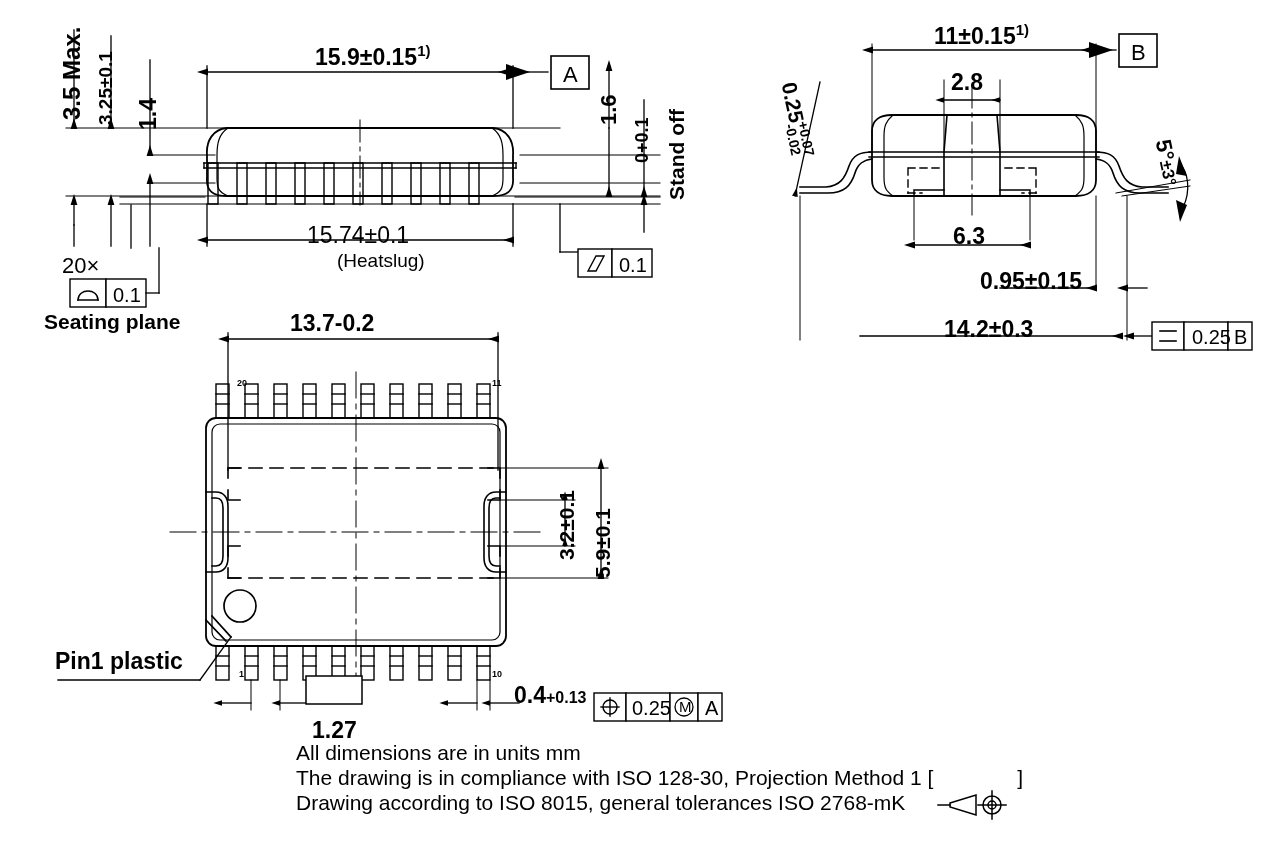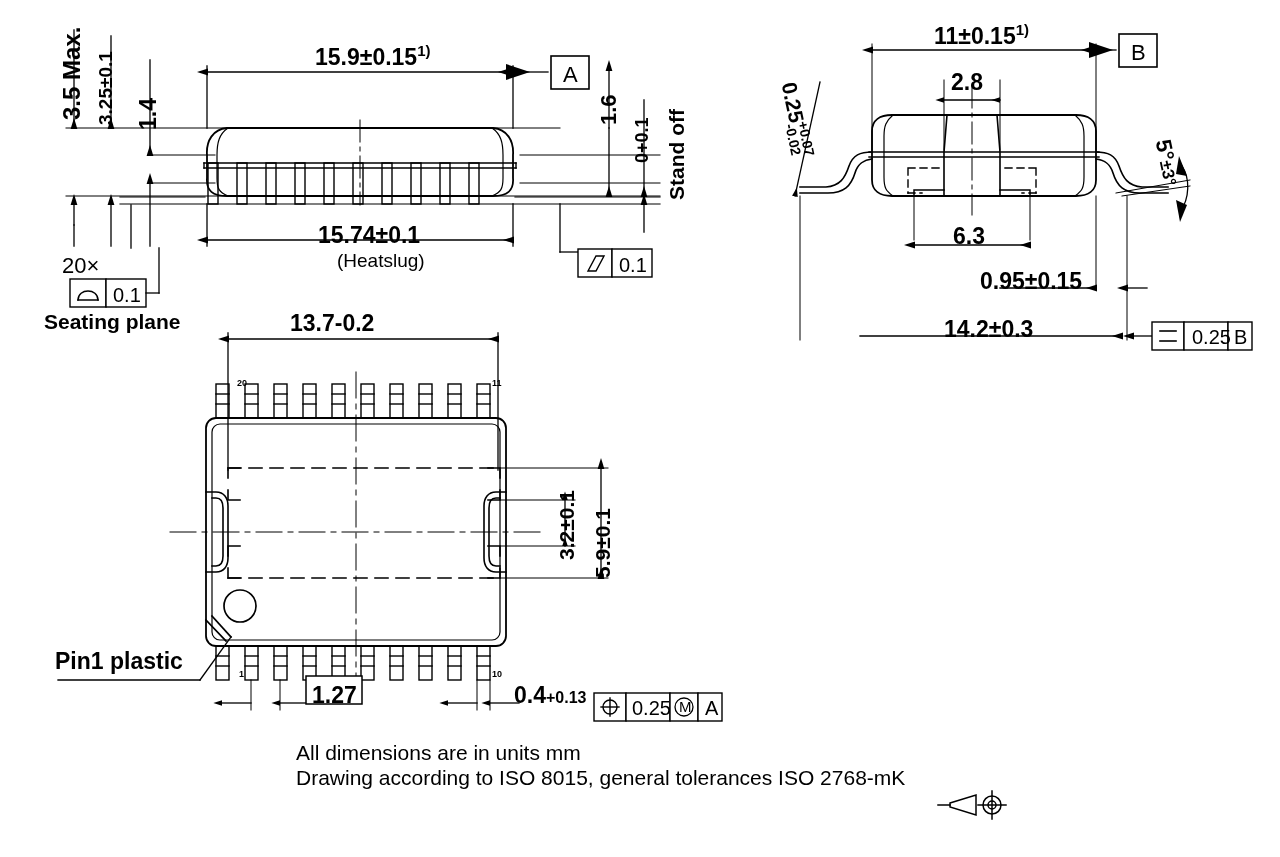--- a/index.html
+++ b/index.html
@@ -474,21 +474,21 @@
 <div style="position:absolute;left:58px;top:120px;transform:rotate(-90deg);transform-origin:left top;font-size:24px;font-weight:bold;white-space:nowrap;">3.5 Max.</div>
 
 <div style="position:absolute;left:95px;top:125px;transform:rotate(-90deg);transform-origin:left top;font-size:19px;font-weight:bold;white-space:nowrap;">3.25±0.1</div>
 
 <div style="position:absolute;left:135px;top:130px;transform:rotate(-90deg);transform-origin:left top;font-size:23px;font-weight:bold;white-space:nowrap;">1.4</div>
 
 <div style="position:absolute;left:315px;top:42px;font-size:23px;font-weight:bold;white-space:nowrap;">
   <span>15.9±0.15</span><sup style="font-size:15px;">1)</sup>
 </div>
 
-<div style="position:absolute;left:318px;top:222px;font-size:23px;font-weight:bold;white-space:nowrap;">15.74±0.1</div>
+<div style="position:absolute;left:307px;top:222px;font-size:23px;font-weight:normal;white-space:nowrap;">15.74±0.1</div>
 <div style="position:absolute;left:337px;top:250px;font-size:19px;white-space:nowrap;">(Heatslug)</div>
 
 <div style="position:absolute;left:596px;top:125px;transform:rotate(-90deg);transform-origin:left top;font-size:22px;font-weight:bold;white-space:nowrap;">1.6</div>
 
 <div style="position:absolute;left:632px;top:163px;transform:rotate(-90deg);transform-origin:left top;font-size:18px;font-weight:bold;white-space:nowrap;">0+0.1</div>
 
 <div style="position:absolute;left:665px;top:200px;transform:rotate(-90deg);transform-origin:left top;font-size:21px;font-weight:bold;white-space:nowrap;">Stand off</div>
 
 <div style="position:absolute;left:563px;top:62px;font-size:22px;white-space:nowrap;">A</div>
 
@@ -527,35 +527,36 @@
 <div style="position:absolute;left:1175px;top:137px;transform:rotate(78deg);transform-origin:left top;font-size:22px;font-weight:bold;white-space:nowrap;">
   <span>5°</span><span style="font-size:17px;">±3°</span>
 </div>
 
 <div style="position:absolute;left:290px;top:310px;font-size:23px;font-weight:bold;white-space:nowrap;">13.7-0.2</div>
 
 <div style="position:absolute;left:555px;top:560px;transform:rotate(-90deg);transform-origin:left top;font-size:21px;font-weight:bold;white-space:nowrap;">3.2±0.1</div>
 
 <div style="position:absolute;left:591px;top:578px;transform:rotate(-90deg);transform-origin:left top;font-size:21px;font-weight:bold;white-space:nowrap;">5.9±0.1</div>
 
-<div style="position:absolute;left:312px;top:682px;font-size:23px;font-weight:bold;white-space:nowrap;">1.27</div>
+<div style="position:absolute;left:312px;top:717px;font-size:23px;font-weight:bold;white-space:nowrap;">1.27</div>
 
 <div style="position:absolute;left:514px;top:682px;font-size:23px;font-weight:bold;white-space:nowrap;">
   <span>0.4</span><span style="font-size:16px;">+0.13</span>
 </div>
 
 <div style="position:absolute;left:632px;top:697px;font-size:20px;white-space:nowrap;">0.25</div>
 <div style="position:absolute;left:679px;top:698px;font-size:15px;white-space:nowrap;">M</div>
 <div style="position:absolute;left:705px;top:697px;font-size:20px;white-space:nowrap;">A</div>
 
 <div style="position:absolute;left:55px;top:648px;font-size:23px;font-weight:bold;white-space:nowrap;">Pin1 plastic</div>
 
 <div style="position:absolute;left:237px;top:378px;font-size:9px;font-weight:bold;">20</div>
 <div style="position:absolute;left:492px;top:378px;font-size:9px;font-weight:bold;">11</div>
 <div style="position:absolute;left:239px;top:669px;font-size:9px;font-weight:bold;">1</div>
 <div style="position:absolute;left:492px;top:669px;font-size:9px;font-weight:bold;">10</div>
 
 <div class="notes" style="position:absolute;left:296px;top:740px;font-size:21px;line-height:25px;">
   <div>All dimensions are in units mm</div>
+  <div><span>The drawing is in compliance with ISO 128-30, Projection Method 1 [</span><span style="display:inline-block;width:84px;"></span><span>]</span></div>
   <div>Drawing according to ISO 8015, general tolerances ISO 2768-mK</div>
 </div>
 
 </div>
 
 </body></html>

